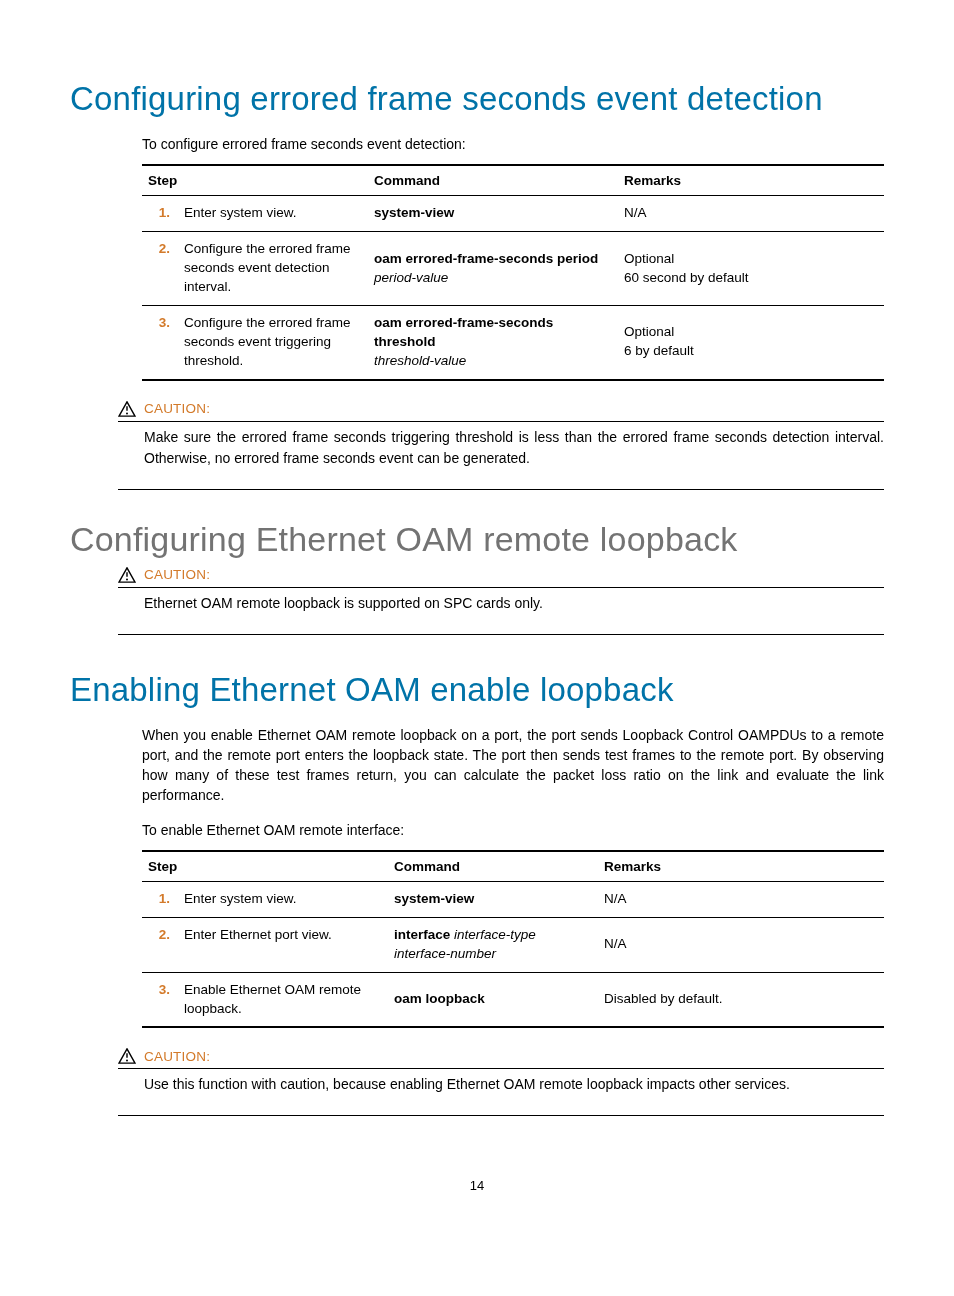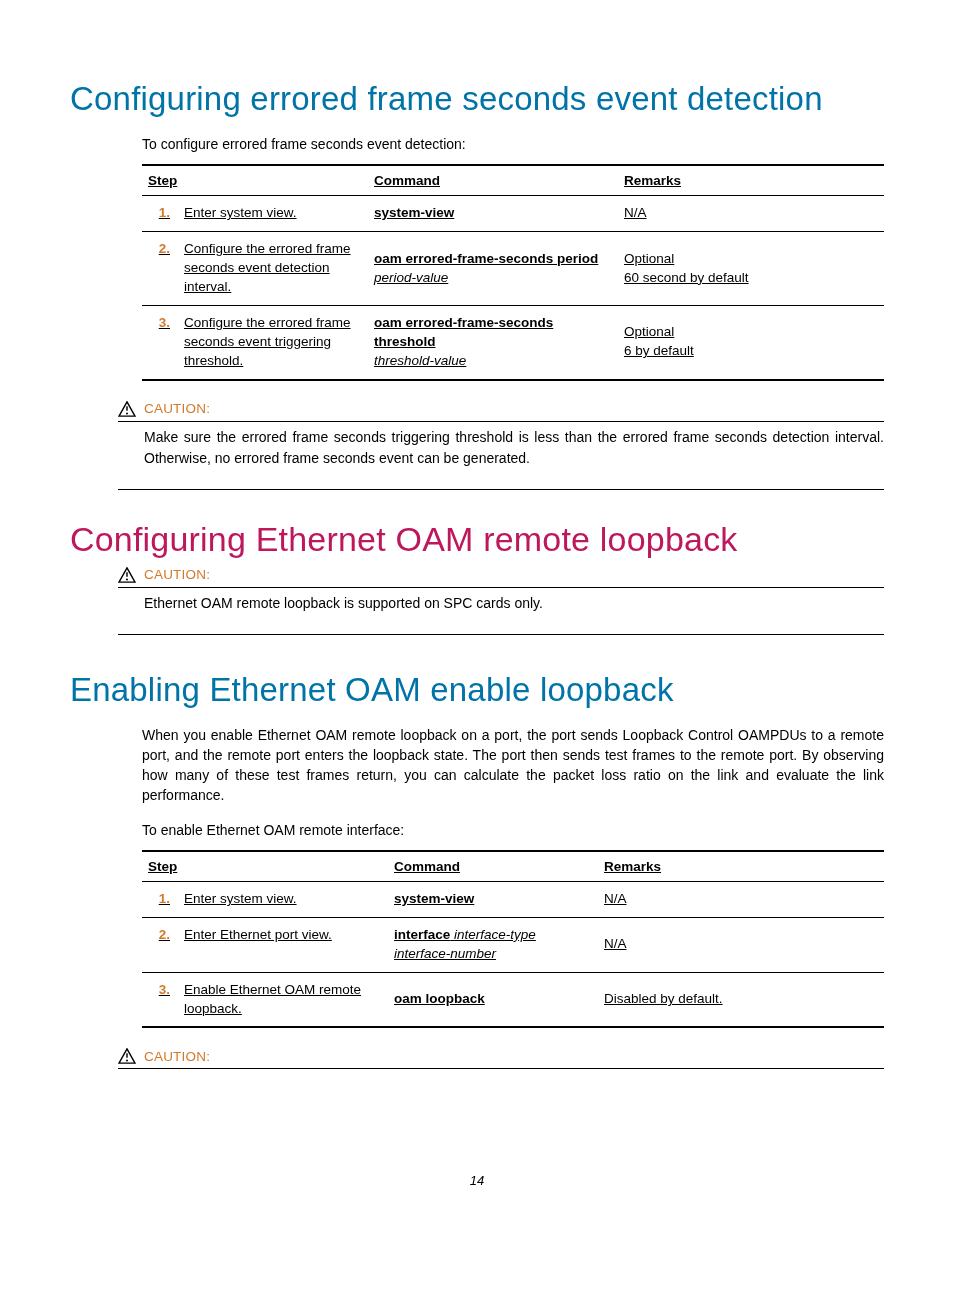--- a/index.html
+++ b/index.html
@@ -14,21 +14,21 @@
     font-size: 14px;
   }
   h2 {
     color: #0073a8;
     font-weight: 300;
     font-size: 33px;
     margin: 0 0 16px 0;
     letter-spacing: 0.2px;
   }
   h1 {
-    color: #be185d;
+    color: #737373;
     font-weight: 300;
     font-size: 34px;
     margin: 30px 0 8px 0;
     letter-spacing: 0.2px;
   }
   .body-text {
     margin-left: 72px;
     line-height: 1.45;
     font-size: 14px;
     margin-bottom: 10px;
@@ -36,21 +36,20 @@
   .body-text.justify {
     text-align: justify;
   }
   table {
     margin-left: 72px;
     border-collapse: collapse;
     width: calc(100% - 72px);
     font-size: 13.5px;
     margin-top: 8px;
     margin-bottom: 8px;
-    text-decoration: underline;
   }
   thead tr {
     border-top: 2px solid #000;
     border-bottom: 1.5px solid #000;
   }
   th {
     text-align: left;
     font-weight: 600;
     padding: 7px 6px;
   }
@@ -113,22 +112,21 @@
     border-bottom: 1px solid #000;
     padding-bottom: 20px;
     padding-left: 26px;
     font-size: 14px;
     line-height: 1.5;
     text-align: justify;
   }
   .page-num {
     text-align: center;
     font-size: 13px;
-    margin-top: 104px;
-    font-style: italic;
+    margin-top: 62px;
   }
   .col-step { width: 26px; }
   .col-desc { width: 190px; }
   .col-cmd  { width: 250px; }
 </style>
 </head>
 <body>
 
 <h2>Configuring errored frame seconds event detection</h2>
 <p class="body-text">To configure errored frame seconds event detection:</p>
@@ -252,15 +250,16 @@
 
 <div class="caution-block">
   <div class="caution-header">
     <svg class="caution-icon" viewBox="0 0 20 18">
         <path d="M10 1 L19 17 L1 17 Z" fill="none" stroke="#000" stroke-width="1.6"></path>
         <line x1="10" y1="6" x2="10" y2="11" stroke="#000" stroke-width="1.6"></line>
         <circle cx="10" cy="14" r="1.1" fill="#000"></circle>
       </svg>
     <span class="caution-label">CAUTION:</span>
   </div>
+  <div class="caution-text">Use this function with caution, because enabling Ethernet OAM remote loopback impacts other services.</div>
 </div>
 
 <div class="page-num">14</div>
 
 </body></html>

